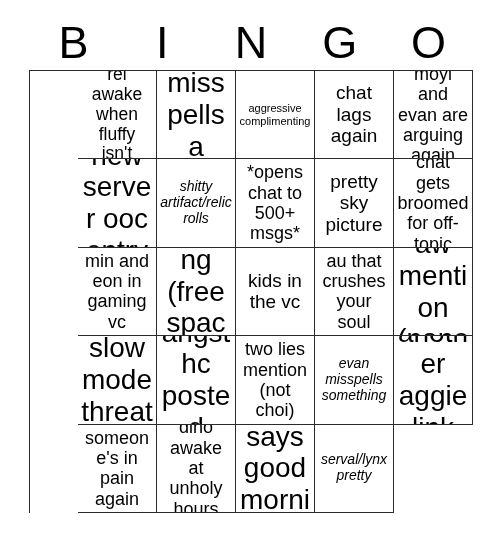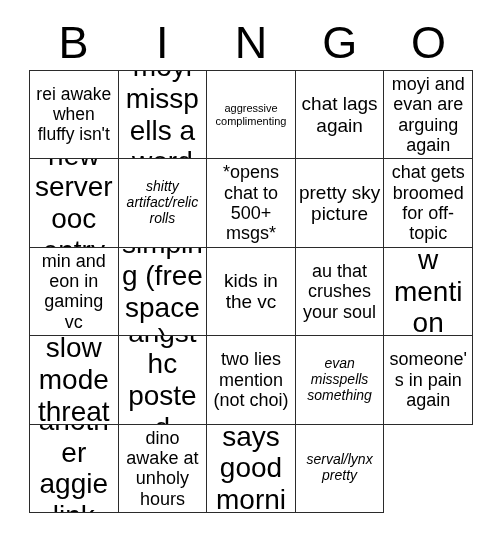--- a/index.html
+++ b/index.html
@@ -49,20 +49,21 @@
     top: 70px;
     width: 444px;
     height: 443px;
     box-sizing: border-box;
     border-top: 1px solid #2b2b2b;
     border-left: 1px solid #2b2b2b;
     display: grid;
     grid-template-columns: repeat(5, 1fr);
     grid-template-rows: repeat(5, 1fr);
     background: #ffffff;
+    padding-left: 48px;
   }
 
   .bingo-cell {
     box-sizing: border-box;
     border-right: 1px solid #2b2b2b;
     border-bottom: 1px solid #2b2b2b;
     display: flex;
     align-items: center;
     justify-content: center;
     text-align: center;
@@ -157,24 +158,24 @@
         <span class="cell-text fs-xl">angst hc posted</span>
       </div>
     <div class="bingo-cell">
         <span class="cell-text fs-md">two lies mention (not choi)</span>
       </div>
     <div class="bingo-cell">
         <span class="cell-text fs-sm">evan misspells something</span>
       </div>
 
     <div class="bingo-cell">
-        <span class="cell-text fs-md">someone's in pain again</span>
+        <span class="cell-text fs-xl">another aggie link</span>
       </div>
     <div class="bingo-cell">
-        <span class="cell-text fs-xl">another aggie link</span>
+        <span class="cell-text fs-md">someone's in pain again</span>
       </div>
     <div class="bingo-cell">
         <span class="cell-text fs-md">dino awake at unholy hours</span>
       </div>
     <div class="bingo-cell">
         <span class="cell-text fs-xl">em says good morning</span>
       </div>
     <div class="bingo-cell">
         <span class="cell-text fs-sm">serval/lynx pretty</span>
       </div>

